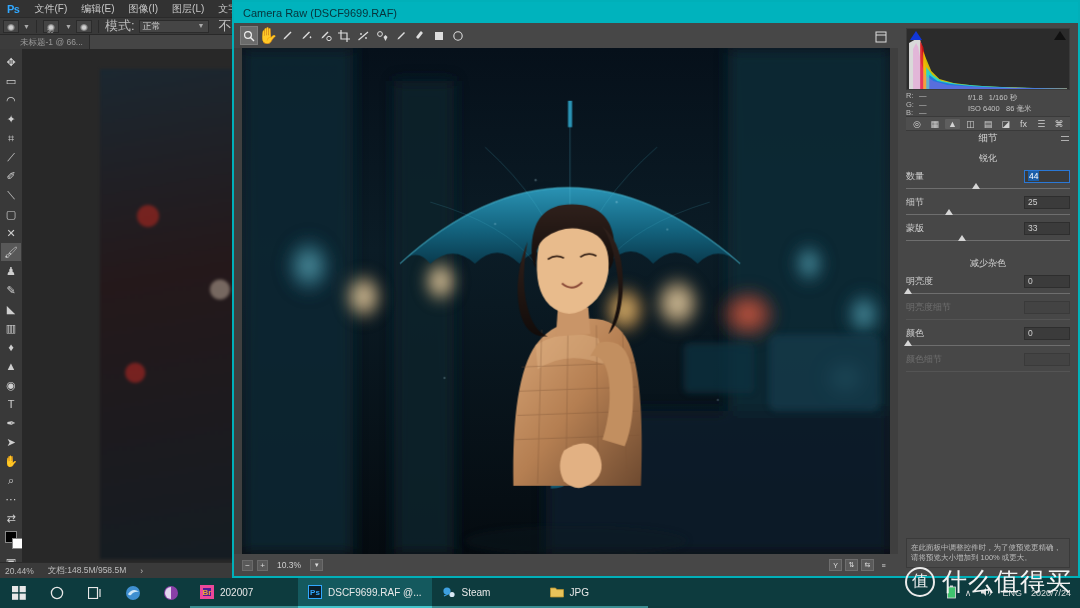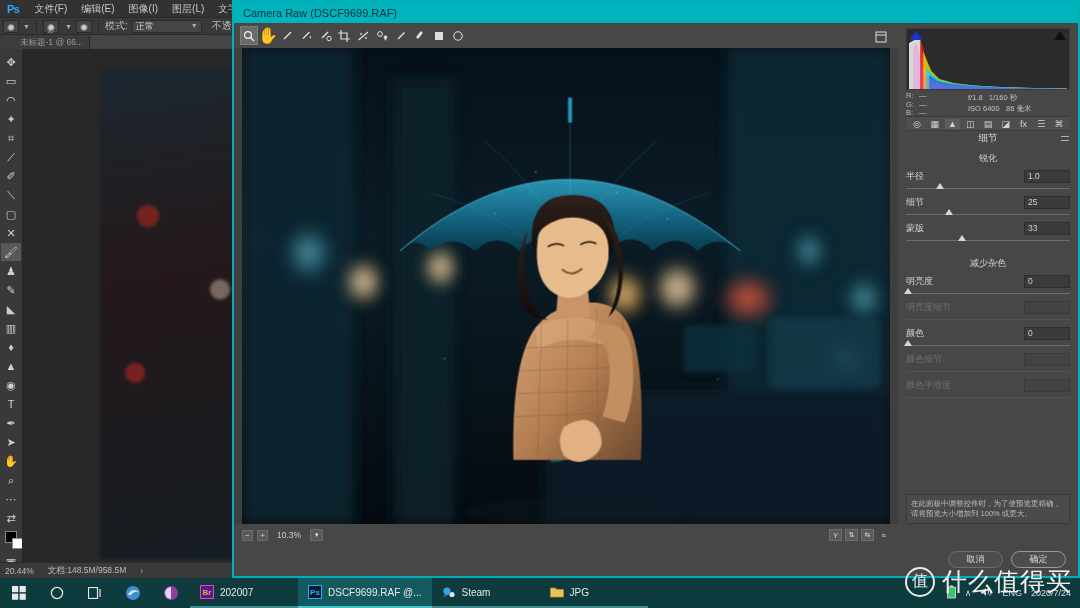--- a/index.html
+++ b/index.html
@@ -22,21 +22,21 @@
     color: #31a8ff; font-size: 11px; font-weight: bold; letter-spacing: -0.5px;
     padding: 0 8px 0 3px;
   }
   .ps-menu-item { color: #c8c8c8; font-size: 10px; padding: 2px 7px; white-space: nowrap; }
 
   .ps-optionsbar {
     height: 17px; background: #393939; display: flex; align-items: center;
     padding-left: 3px; gap: 4px; border-bottom: 1px solid #292929;
   }
   .ob-sep { width: 1px; height: 13px; background: #2a2a2a; margin: 0 2px; }
-  .ob-label { color: #bdbdbd; font-size: 10px; white-space: nowrap; }
+  .ob-label { color: #bdbdbd; font-size: 13px; white-space: nowrap; }
   .ob-field {
     background: #454545; border: 1px solid #2b2b2b; color: #ccc;
     font-size: 9px; height: 13px; line-height: 12px; padding: 0 3px; min-width: 44px;
   }
   .ob-caret { color: #aaa; font-size: 7px; }
   .ob-brush {
     width: 16px; height: 13px; background: #454545; border: 1px solid #2b2b2b;
     position: relative;
   }
   .ob-brush::after {
@@ -213,21 +213,21 @@
   }
   .knob {
     position: absolute; top: -5px; width: 0; height: 0;
     border-left: 4px solid transparent; border-right: 4px solid transparent;
     border-bottom: 6px solid #d5d5d5;
   }
   .track.dim { background: #545454; }
 
   .cr-note {
     margin-top: auto; border: 1px solid #3a3a3a; background: #4a4a4a;
-    color: #bdbdbd; font-size: 7.5px; line-height: 10px; padding: 4px 4px; margin-bottom: 22px;
+    color: #bdbdbd; font-size: 7.5px; line-height: 10px; padding: 4px 4px; margin-bottom: 8px;
   }
   .cr-footer {
     height: 30px; display: flex; align-items: center; justify-content: flex-end;
     gap: 8px; padding-right: 12px; padding-bottom: 4px;
   }
   .cr-btn {
     width: 55px; height: 17px; border-radius: 9px; border: 1px solid #6e6e6e;
     background: #4d4d4d; color: #dcdcdc; font-size: 9px;
     display: flex; align-items: center; justify-content: center;
   }
@@ -246,21 +246,21 @@
     height: 30px; display: flex; align-items: center; gap: 6px; padding: 0 10px;
     color: #e9e9e9; font-size: 10px; border-bottom: 2px solid transparent;
     min-width: 108px;
   }
   .tb-app.active { background: #14595e; border-bottom-color: #45c4cb; }
   .tb-app.open { border-bottom-color: #3a8b90; }
   .badge {
     width: 14px; height: 14px; font-size: 8px; display: flex; align-items: center;
     justify-content: center; font-weight: bold; flex: 0 0 auto;
   }
-  .badge.br { background: #4c1d95; color: #e9a33a; border: 1px solid #ec4899; }
+  .badge.br { background: #4c1d95; color: #e9a33a; border: 3px solid #ec4899; }
   .badge.ps { background: #0b1d28; color: #31a8ff; border: 1px solid #31a8ff; }
   .tb-right {
     margin-left: auto; display: flex; align-items: center; gap: 9px;
     padding-right: 9px; color: #dcdcdc; font-size: 9px;
   }
 
   
   #watermark {
     position: absolute; right: 8px; bottom: 10px; display: flex; align-items: center;
     gap: 7px; z-index: 50; pointer-events: none;
@@ -673,30 +673,30 @@
         <div class="cr-tab">⌘</div>
       </div>
 
       <div class="cr-panel-title">
         <span>细节</span>
         <span class="panel-menu"></span>
       </div>
 
       <div class="section-head">锐化</div>
 
-
       <div class="slider-row">
         <div class="slider-top">
-          <span class="slider-label">半径</span>
-          <span class="slider-val">1.0</span>
+          <span class="slider-label">数量</span>
+          <span class="slider-val sel"><span>44</span></span>
         </div>
         <div class="track">
-            <span class="knob" style="left:18%;"></span>
+            <span class="knob" style="left:40%;"></span>
           </div>
       </div>
+
 
       <div class="slider-row">
         <div class="slider-top">
           <span class="slider-label">细节</span>
           <span class="slider-val">25</span>
         </div>
         <div class="track">
             <span class="knob" style="left:24%;"></span>
           </div>
       </div>
@@ -743,36 +743,25 @@
       </div>
 
       <div class="slider-row">
         <div class="slider-top">
           <span class="slider-label dim">颜色细节</span>
           <span class="slider-val dim"></span>
         </div>
         <div class="track dim"></div>
       </div>
 
-      <div class="slider-row">
-        <div class="slider-top">
-          <span class="slider-label dim">颜色平滑度</span>
-          <span class="slider-val dim"></span>
-        </div>
-        <div class="track dim"></div>
-      </div>
 
       <div class="cr-note">在此面板中调整控件时，为了使预览更精确，请将预览大小增加到 100% 或更大。</div>
     </div>
   </div>
 
-  <div class="cr-footer">
-    <div class="cr-btn">取消</div>
-    <div class="cr-btn primary">确定</div>
-  </div>
 </div>
 
 <div id="taskbar">
   <div class="tb-icon">
     <svg width="14" height="14" viewBox="0 0 14 14">
         <rect x="0" y="0" width="6.2" height="6.2" fill="#e8e8e8"></rect>
         <rect x="7.6" y="0" width="6.2" height="6.2" fill="#e8e8e8"></rect>
         <rect x="0" y="7.6" width="6.2" height="6.2" fill="#e8e8e8"></rect>
         <rect x="7.6" y="7.6" width="6.2" height="6.2" fill="#e8e8e8"></rect>
       </svg>

